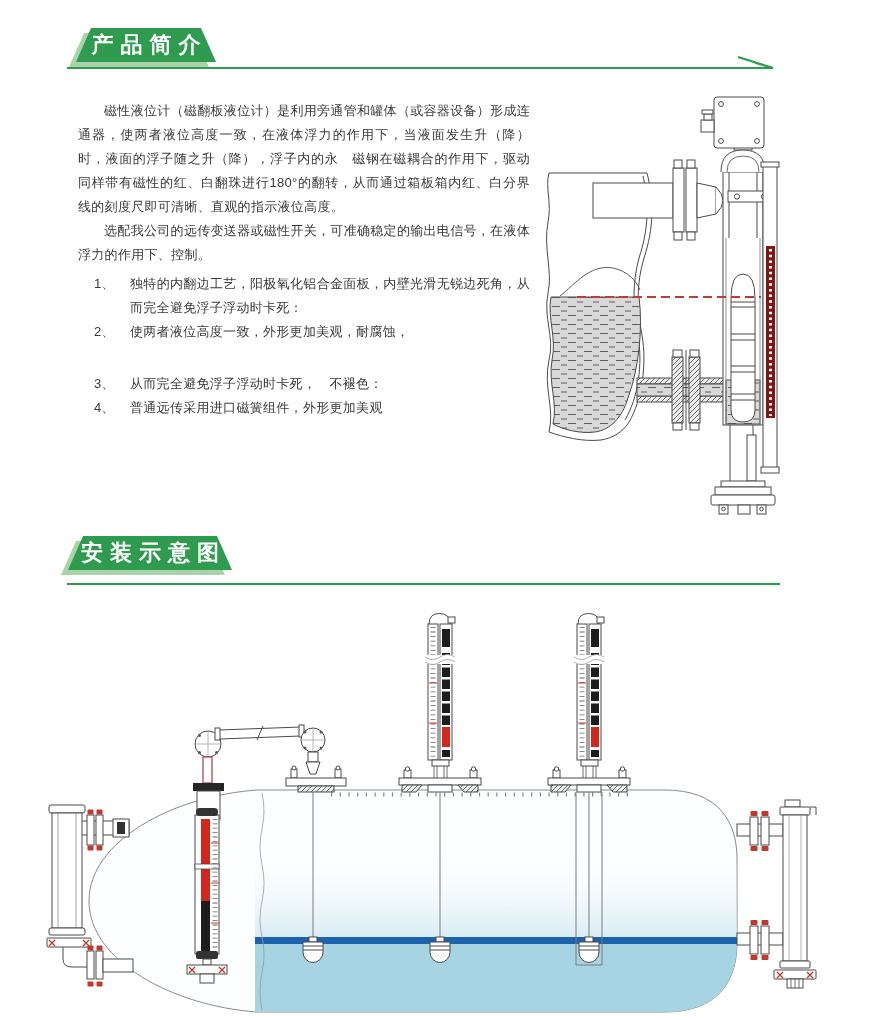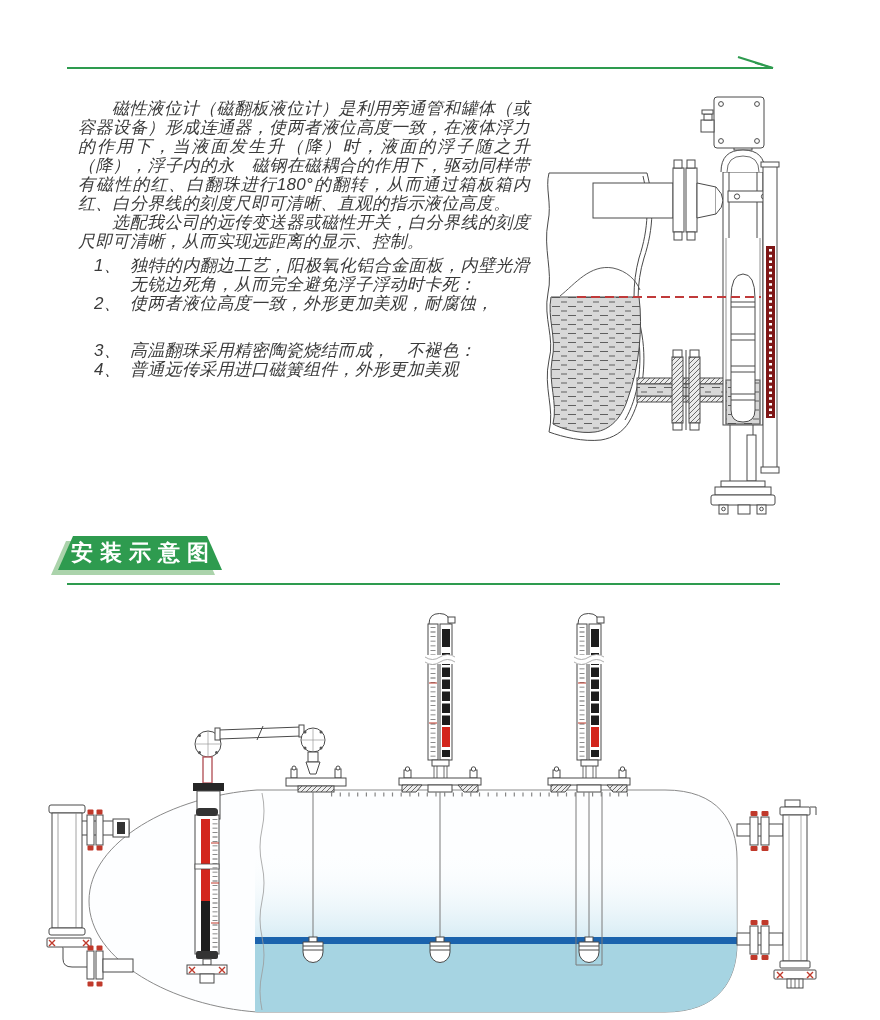--- a/index.html
+++ b/index.html
@@ -12,22 +12,22 @@
   .banner .layer{position:absolute;inset:0;
       clip-path:polygon(15px 0%,calc(100% - 15px) 0%,100% 100%,0% 100%);}
   .banner .shadow{transform:translate(-7px,5px);background:var(--banner-shadow-green,#abd3ab);}
   .banner .face{background:var(--banner-green,#2e9b4f);display:flex;align-items:center;justify-content:center;
       color:#fff;font-size:22px;font-weight:bold;letter-spacing:7px;text-indent:7px;}
 
   .rule-svg{position:absolute;left:0;top:54px;width:810px;height:30px;}
   .rule2{position:absolute;left:67px;top:583px;width:713px;height:2.4px;background:var(--rule-green,#2e9b4f);}
 
   
-  .intro-text{position:absolute;left:78px;top:99px;width:452px;font-size:17px;line-height:19px;
-      text-align:justify;letter-spacing:0.3px;font-style:italic;}
+  .intro-text{position:absolute;left:78px;top:99px;width:452px;font-size:13px;line-height:24px;
+      text-align:justify;letter-spacing:0.3px;}
   .para{margin:0;text-indent:2em;}
   .feats{margin-top:5px;padding-left:16px;}
   .feat{display:flex;}
   .feat.gap{margin-top:28px;}
   .feat .num{flex:0 0 36px;}
   .feat .txt{flex:1;}
 
   
   .f-red{fill:var(--indicator-red,#d3261d);}
   .f-black{fill:var(--indicator-black,#1d1d1d);}
@@ -37,41 +37,47 @@
   .f-liquid{fill:var(--liquid-blue,#a6d4e2);}
   .f-surface{fill:var(--liquid-surface-blue,#1b63ad);}
   .s-level{stroke:var(--level-line-red,#c03a3a);}
   .s-rule{stroke:var(--rule-green,#2e9b4f);}
 </style>
 </head>
 <body>
 
 <div class="page">
 
+  <div class="banner" style="left:76px;top:28px;width:140px;">
+    <div class="layer shadow"></div>
+    <div class="layer face">
+      <span>产品简介</span>
+    </div>
+  </div>
   <svg class="rule-svg" viewBox="0 0 810 30">
     <path class="s-rule" d="M67,14 H773" stroke-width="2" fill="none"></path>
     <path class="s-rule" d="M738,3 L773,14" stroke-width="2" fill="none"></path>
     <path class="s-rule" d="M755,9 L773,14" stroke-width="1.4" fill="none"></path>
   </svg>
 
   <div class="intro-text">
     <p class="para">磁性液位计（磁翻板液位计）是利用旁通管和罐体（或容器设备）形成连通器，使两者液位高度一致，在液体浮力的作用下，当液面发生升（降）时，液面的浮子随之升（降），浮子内的永　磁钢在磁耦合的作用下，驱动同样带有磁性的红、白翻珠进行180°的翻转，从而通过箱板箱内红、白分界线的刻度尺即可清晰、直观的指示液位高度。</p>
-    <p class="para">选配我公司的远传变送器或磁性开关，白分界线的刻度尺即可清晰，从而实现远距离的显示、控制。</p>
+    <p class="para">选配我公司的远传变送器或磁性开关，可准确稳定的输出电信号，在液体浮力的作用下、控制。</p>
     <div class="feats">
       <div class="feat">
         <span class="num">1、</span>
         <span class="txt">独特的内翻边工艺，阳极氧化铝合金面板，内壁光滑无锐边死角，从而完全避免浮子浮动时卡死：</span>
       </div>
       <div class="feat">
         <span class="num">2、</span>
         <span class="txt">使两者液位高度一致，外形更加美观，耐腐蚀，</span>
       </div>
       <div class="feat gap">
         <span class="num">3、</span>
-        <span class="txt">高温翻珠采用精密陶瓷烧结而成，　不褪色：</span>
+        <span class="txt">从而完全避免浮子浮动时卡死，　不褪色：</span>
       </div>
       <div class="feat">
         <span class="num">4、</span>
         <span class="txt">普通远传采用进口磁簧组件，外形更加美观</span>
       </div>
     </div>
   </div>
 
   <svg class="abs" style="left:535px;top:88px;" width="335" height="435" viewBox="0 0 335 435">
     <defs>
@@ -181,21 +187,21 @@
         <rect x="176" y="407" width="64" height="10" rx="2"></rect>
         <rect x="184" y="417" width="9" height="9"></rect>
           <rect x="203" y="417" width="12" height="9"></rect>
           <rect x="222" y="417" width="9" height="9"></rect>
         <circle cx="188.5" cy="421" r="1.8"></circle>
           <circle cx="226.5" cy="421" r="1.8"></circle>
       </g>
     </g>
   </svg>
 
-  <div class="banner" style="left:58px;top:536px;width:164px;">
+  <div class="banner" style="left:68px;top:536px;width:164px;">
     <div class="layer shadow"></div>
     <div class="layer face">
       <span>安装示意图</span>
     </div>
   </div>
   <div class="rule2"></div>
 
   <svg class="abs" style="left:25px;top:593px;" width="830" height="425" viewBox="0 0 830 425">
     <defs>
       <pattern id="hxB" width="5" height="5" patternUnits="userSpaceOnUse">

